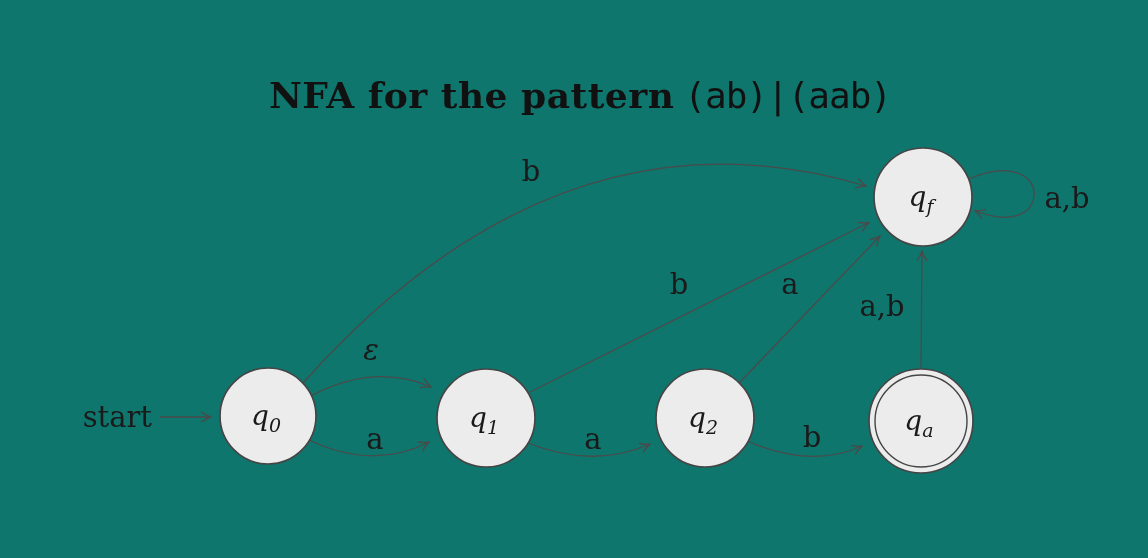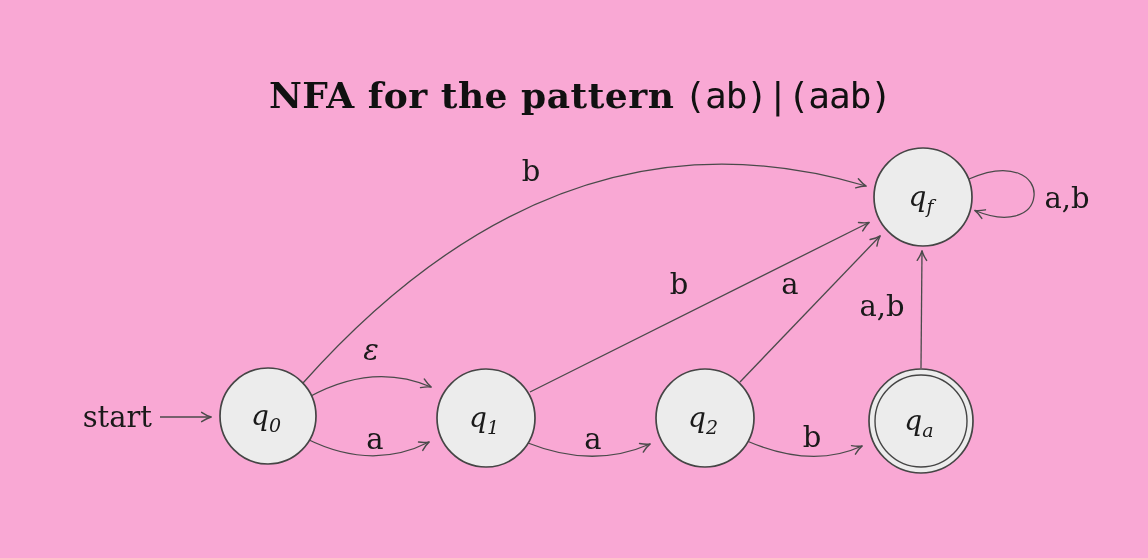--- a/index.html
+++ b/index.html
@@ -8,21 +8,21 @@
     background: #ffffff;
     width: 1148px;
     height: 558px;
     overflow: hidden;
     font-family: "DejaVu Serif", serif;
   }
   .canvas {
     position: relative;
     width: 1148px;
     height: 558px;
-    background: #f9a8d4;
+    background: #0f766e;
   }
   .title {
     position: absolute;
     top: 74px;
     left: 580px;
     transform: translateX(-50%);
     white-space: nowrap;
     font-family: "DejaVu Serif", serif;
     font-weight: bold;
     font-size: 36px;

